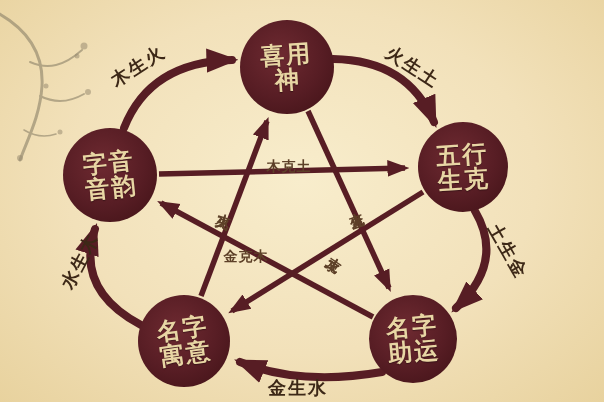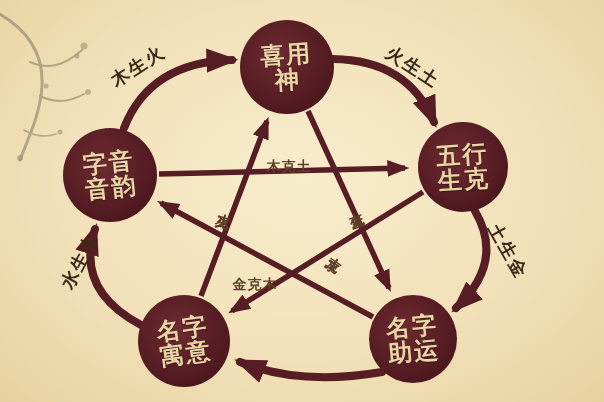--- a/index.html
+++ b/index.html
@@ -97,21 +97,22 @@
     <span>寓意</span>
   </div>
   <div class="node-label" style="left:110px; top:175px; transform:translate(-50%,-50%) rotate(-6deg);">
     <span>字音</span>
     <span>音韵</span>
   </div>
 
   <div class="rel-label" style="left:138px; top:66px; transform:translate(-50%,-50%) rotate(-33deg);">木生火</div>
   <div class="rel-label" style="left:413px; top:67px; transform:translate(-50%,-50%) rotate(33deg);">火生土</div>
   <div class="rel-label" style="left:508px; top:251px; transform:translate(-50%,-50%) rotate(60deg);">土生金</div>
+  <div class="rel-label" style="left:298px; top:388px; transform:translate(-50%,-50%);">金生水</div>
   <div class="rel-label" style="left:80px; top:261px; transform:translate(-50%,-50%) rotate(-62deg);">水生木</div>
 
   <div class="rel-label inner" style="left:289px; top:167px; transform:translate(-50%,-50%);">木克土</div>
   <div class="rel-label inner vert" style="left:351px; top:204px; transform:translate(-50%,-50%) rotate(-20deg);">火克金</div>
   <div class="rel-label inner vert" style="left:229px; top:205px; transform:translate(-50%,-50%) rotate(18deg);">水克火</div>
-  <div class="rel-label inner" style="left:255px; top:257px; transform:translate(-50%,-50%);margin-top:28px;">金克木</div>
+  <div class="rel-label inner" style="left:246px; top:257px; transform:translate(-50%,-50%);">金克木</div>
   <div class="rel-label inner vert" style="left:344px; top:251px; transform:translate(-50%,-50%) rotate(35deg);">土克水</div>
 
 </div>
 
 </body></html>

